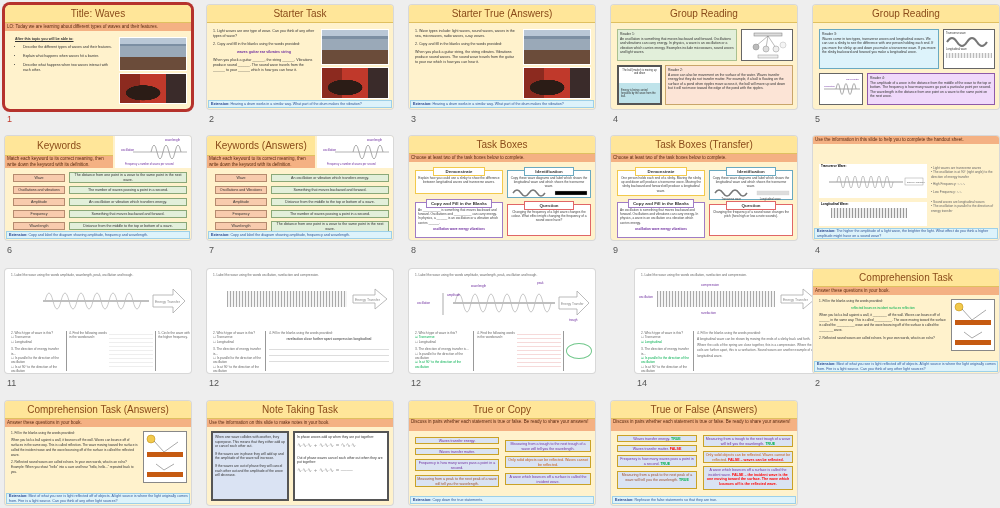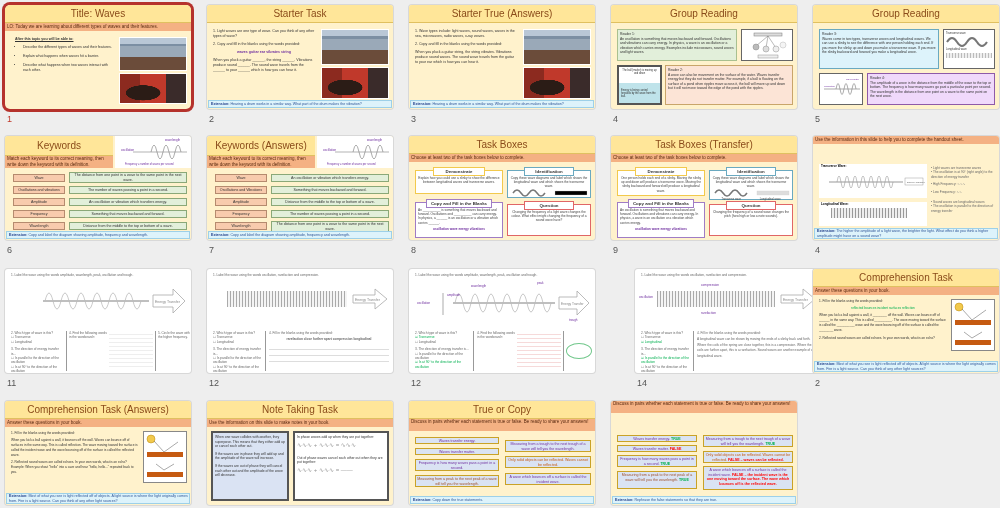--- a/index.html
+++ b/index.html
@@ -495,20 +495,21 @@
       <div class="tf brown" style="left:6px;top:74px;width:84px;height:12px;">Measuring from a peak to the next peak of a wave will tell you the wavelength.</div>
       <div class="tf" style="left:96px;top:39px;width:86px;height:12px;">Measuring from a trough to the next trough of a wave will tell you the wavelength.</div>
       <div class="tf orange" style="left:96px;top:55px;width:86px;height:12px;">Only solid objects can be reflected. Waves cannot be reflected.</div>
       <div class="tf" style="left:96px;top:72px;width:86px;height:12px;">A wave which bounces off a surface is called the incident wave.</div>
       <div class="ext"><b>Extension:</b> <span>Copy down the true statements.</span></div>
     </div>
   </div>
 
   <div class="cell" style="left:611px;top:401px;">
     <div class="thumb">
+      <div class="title">True or False (Answers)</div>
       <div class="lo tall">Discuss in pairs whether each statement is true or false. Be ready to share your answers!</div>
       <div class="tf" style="left:6px;top:34px;width:80px;height:7px;"><span>Waves transfer energy.</span> <span class="t">TRUE</span></div>
       <div class="tf" style="left:6px;top:44px;width:80px;height:7px;"><span>Waves transfer matter.</span> <span class="f">FALSE</span></div>
       <div class="tf" style="left:6px;top:54px;width:80px;height:12px;"><span>Frequency is how many waves pass a point in a second.</span> <span class="t">TRUE</span></div>
       <div class="tf brown" style="left:6px;top:70px;width:80px;height:18px;"><span>Measuring from a peak to the next peak of a wave will tell you the wavelength.</span> <span class="t">TRUE</span></div>
       <div class="tf" style="left:92px;top:34px;width:90px;height:12px;"><span>Measuring from a trough to the next trough of a wave will tell you the wavelength.</span> <span class="t">TRUE</span></div>
       <div class="tf orange" style="left:92px;top:50px;width:90px;height:12px;"><span>Only solid objects can be reflected. Waves cannot be reflected.</span> <span class="f">FALSE – waves can be reflected.</span></div>
       <div class="tf" style="left:92px;top:65px;width:90px;height:24px;"><span>A wave which bounces off a surface is called the incident wave.</span> <span class="f">FALSE – the incident wave is the one moving toward the surface. The wave which bounces off is the reflected wave.</span></div>
       <div class="ext"><b>Extension:</b> <span>Rephrase the false statements so that they are true.</span></div>
     </div>

